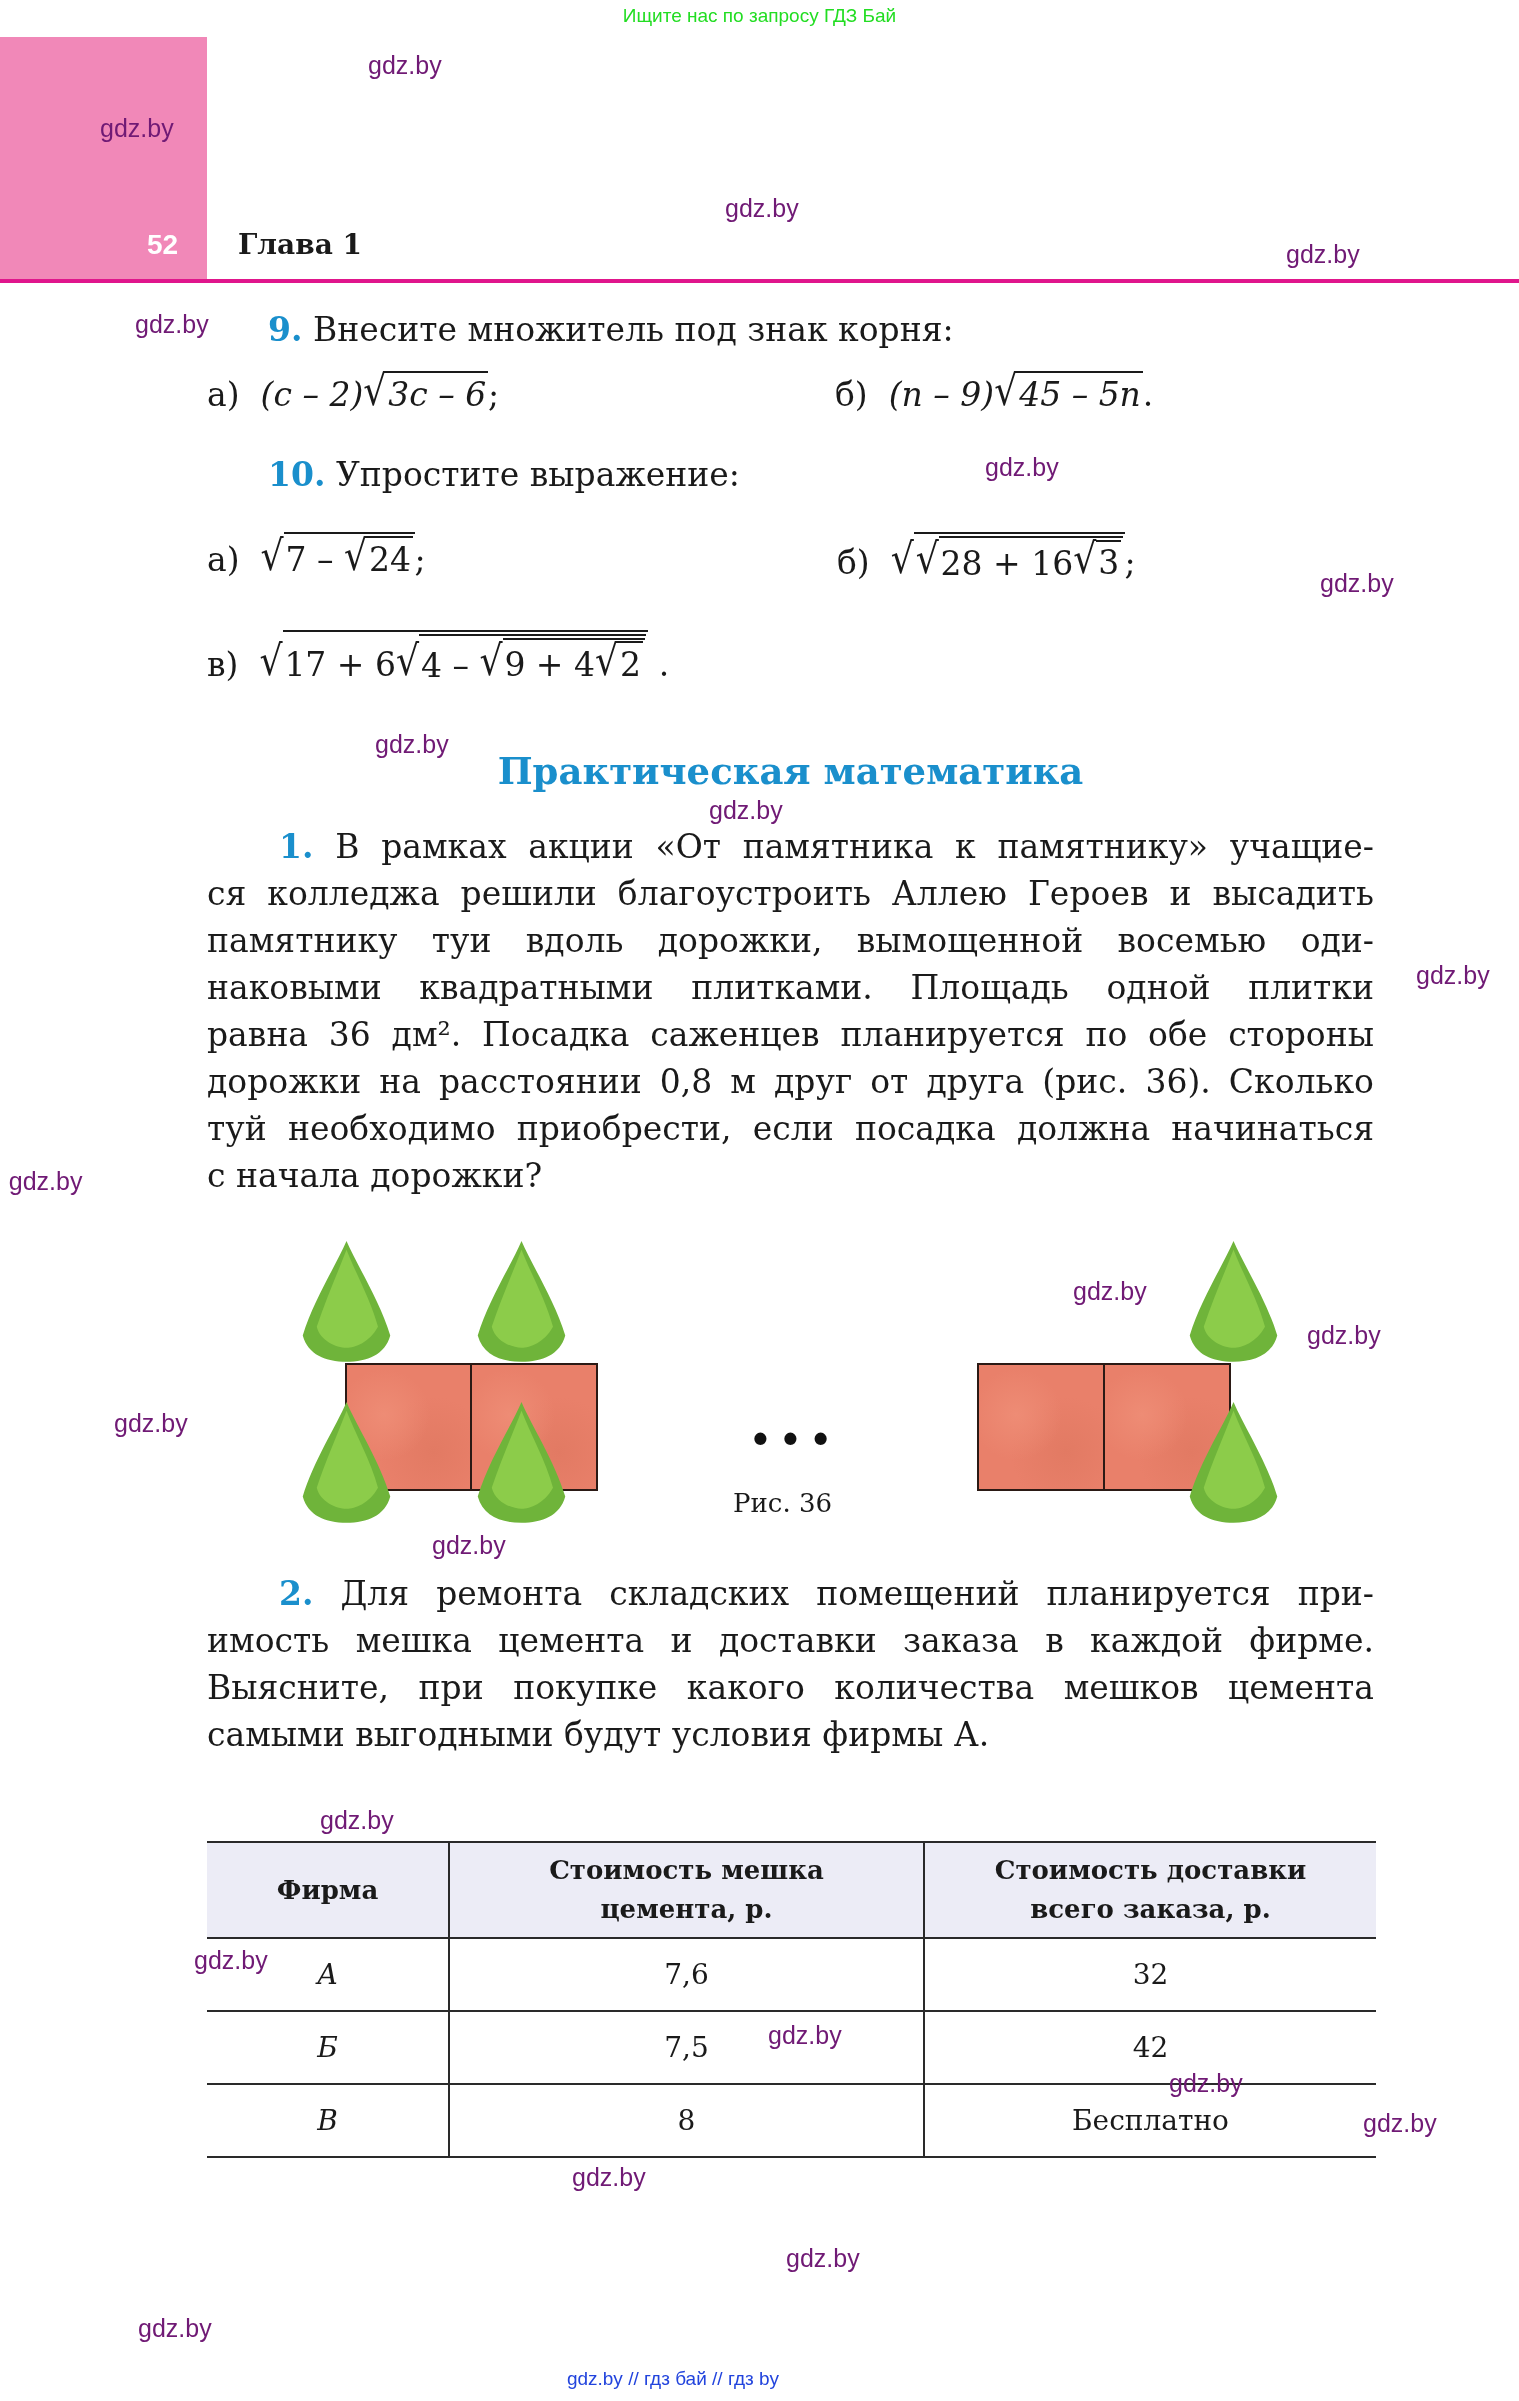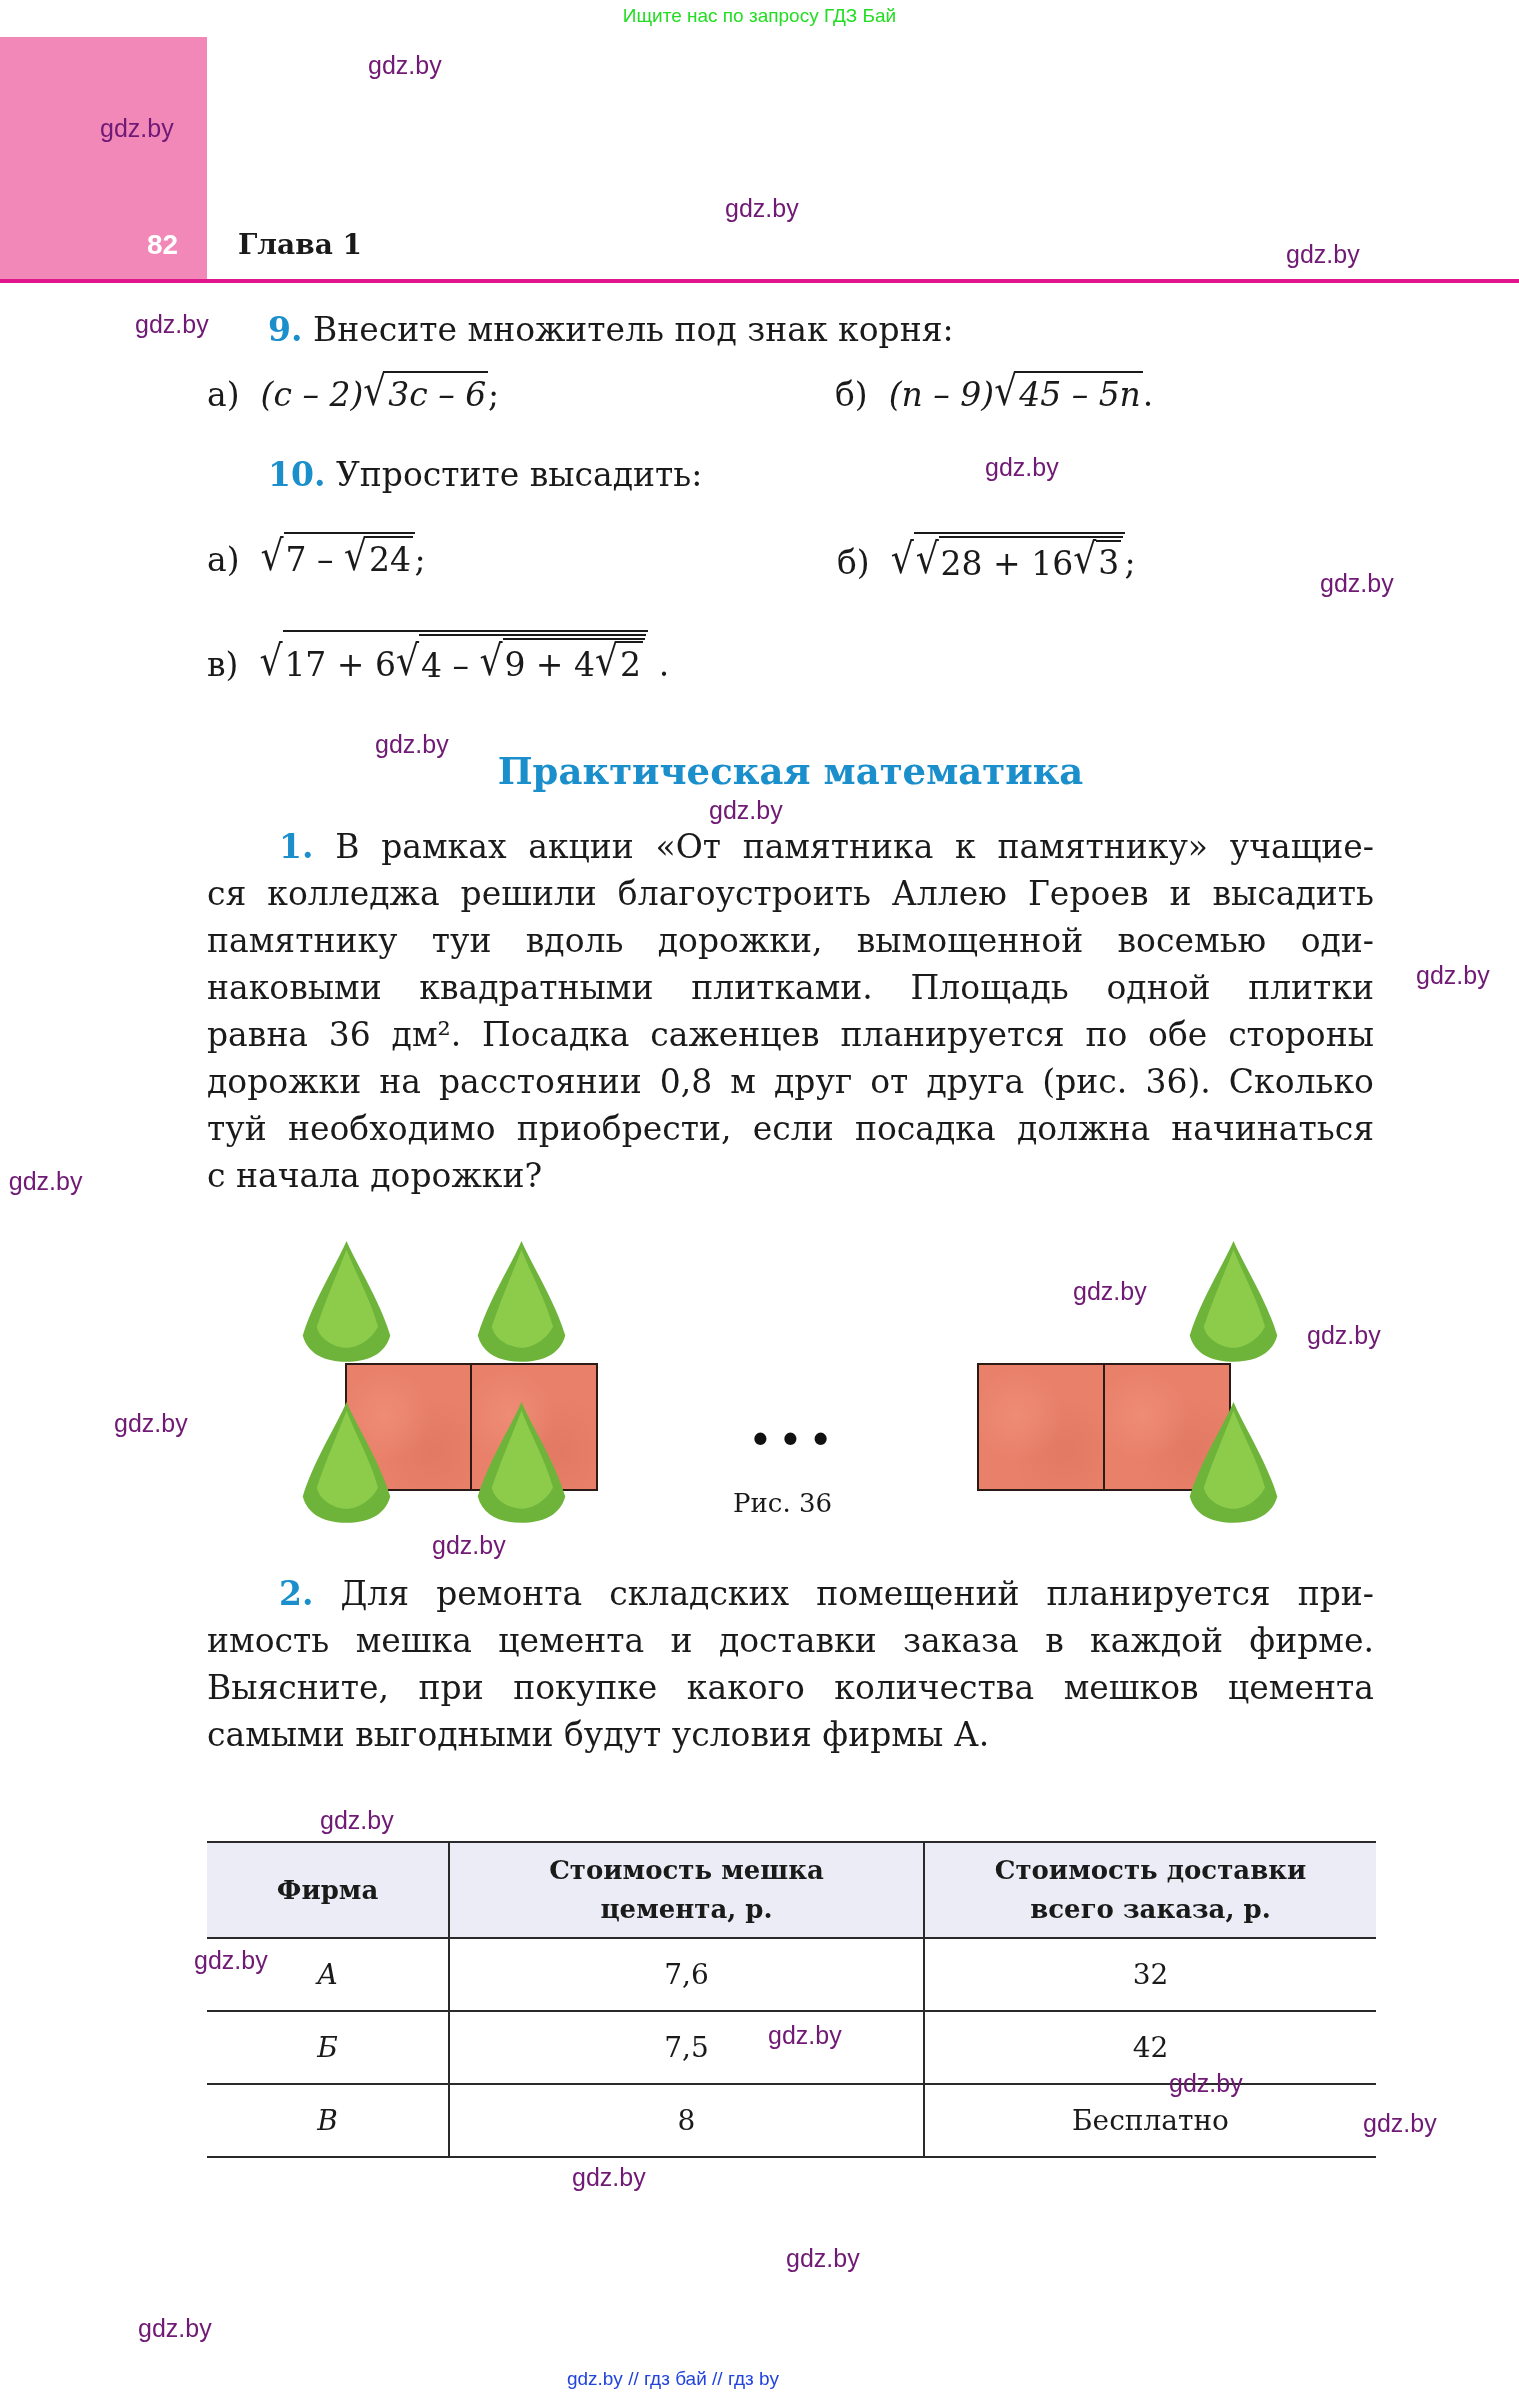--- a/index.html
+++ b/index.html
@@ -46,40 +46,40 @@
   table.firms tr > *:last-child { border-right: none; }
 
   .footer { position: absolute; left: 0; width: 1346px; top: 2368px; text-align: center; font-family: "Liberation Sans", sans-serif; font-size: 19px; color: #2244dd; }
 </style>
 </head>
 <body>
 
 <div class="top-banner">Ищите нас по запросу ГДЗ Бай</div>
 
 <div class="pink-block"></div>
-<div class="page-num">82</div>
+<div class="page-num">52</div>
 <div class="chapter">Глава 1</div>
 <div class="rule"></div>
 
 <div class="task-head" style="left:268px; top:310px;">
   <span class="num">9.</span>
   <span>Внесите множитель под знак корня:</span>
 </div>
 <div class="math" style="left:207px; top:371px;">
   <span>а)</span>&nbsp;
   <i>(c – 2)</i><span class="rad"><span class="sign">√</span><span class="under"><i>3c – 6</i></span></span><span>;</span>
 </div>
 <div class="math" style="left:835px; top:371px;">
   <span>б)</span>&nbsp;
   <i>(n – 9)</i><span class="rad"><span class="sign">√</span><span class="under"><i>45 – 5n</i></span></span><span>.</span>
 </div>
 
 <div class="task-head" style="left:268px; top:455px;">
   <span class="num">10.</span>
-  <span>Упростите высадить:</span>
+  <span>Упростите выражение:</span>
 </div>
 <div class="math" style="left:207px; top:532px;">
   <span>а)</span>&nbsp;
   <span class="rad"><span class="sign">√</span><span class="under"><span>7 –</span> <span class="rad"><span class="sign">√</span><span class="under">24</span></span></span></span><span>;</span>
 </div>
 <div class="math" style="left:837px; top:532px;">
   <span>б)</span>&nbsp;
   <span class="rad"><span class="sign">√</span><span class="under"><span class="rad"><span class="sign">√</span><span class="under"><span>28 + 16</span><span class="rad"><span class="sign">√</span><span class="under">3</span></span></span></span></span></span><span>;</span>
 </div>
 <div class="math" style="left:207px; top:630px;">

